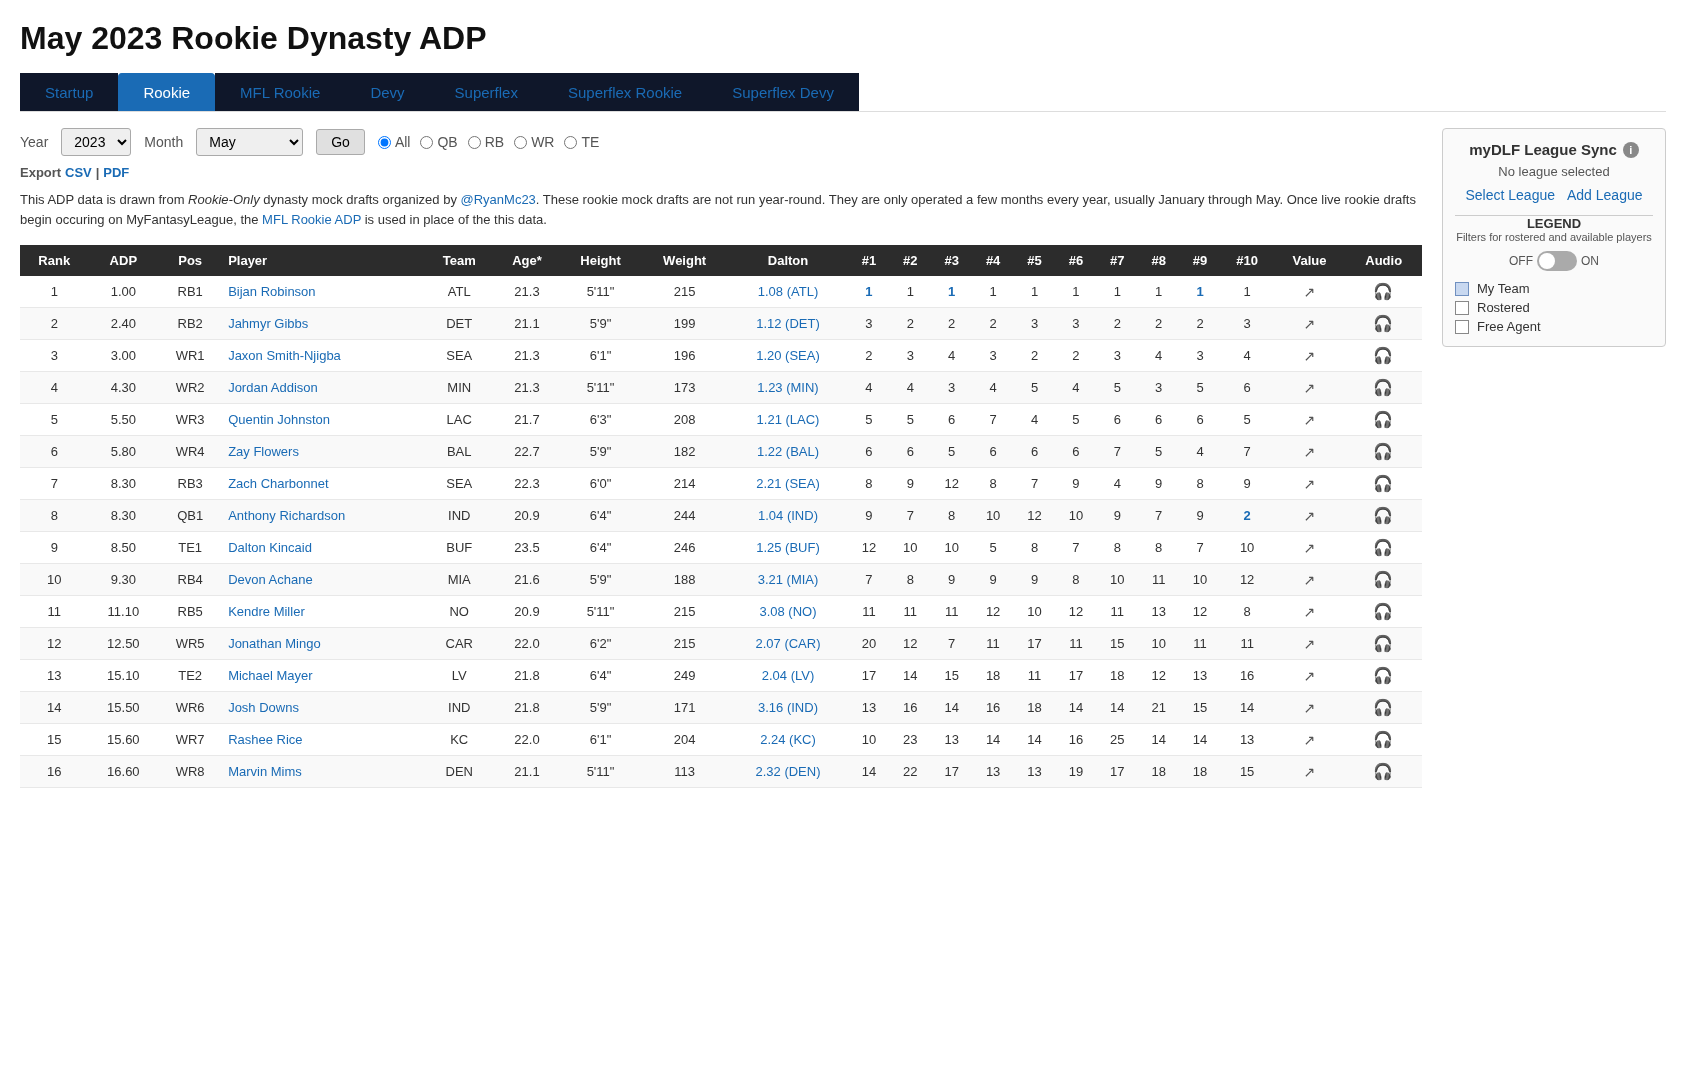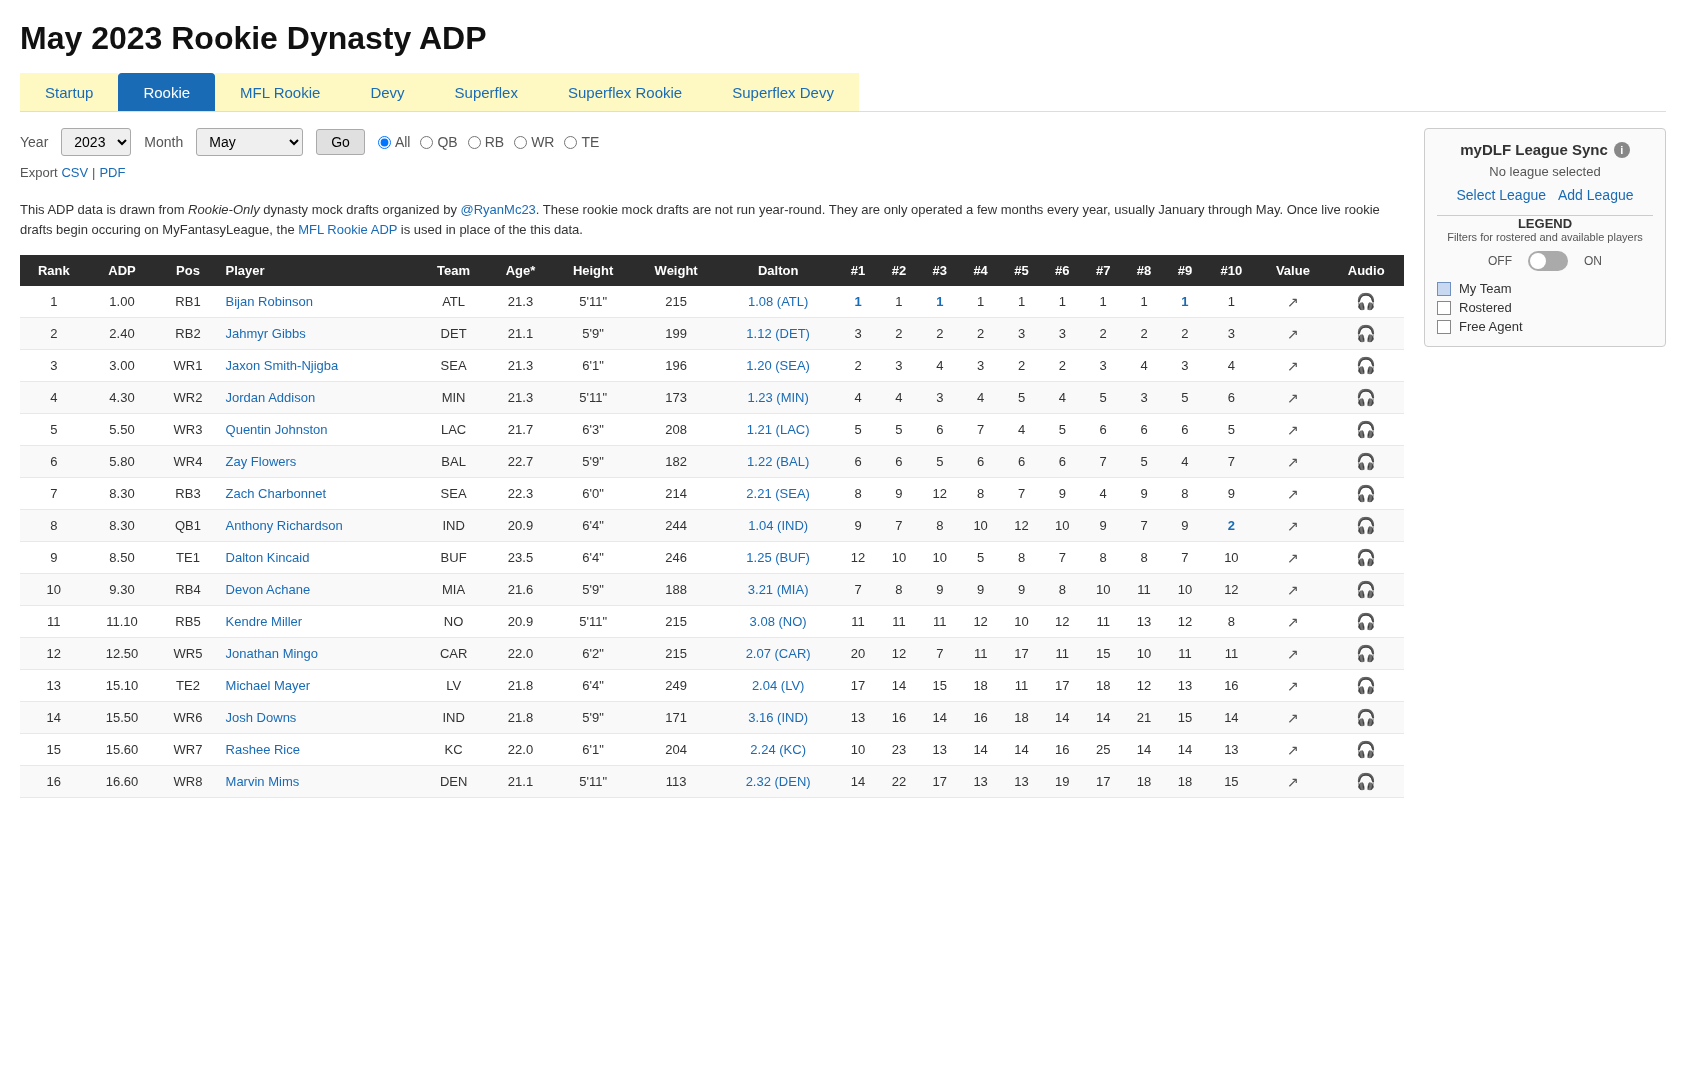--- a/index.html
+++ b/index.html
@@ -7,34 +7,34 @@
 
     h1 { font-size: 32px; font-weight: bold; margin-bottom: 16px; color: #111; }
 
     .tabs { display: flex; gap: 0; margin-bottom: 16px; border-bottom: 1px solid #ddd; }
     .tab {
       padding: 10px 24px;
       cursor: pointer;
       color: #1a6bb5;
       border: 1px solid transparent;
       border-bottom: none;
-      background: #fef9c3;
+      background: #0f172a;
       font-size: 15px;
     }
     .tab.active {
       background: #1a6bb5;
       color: #fff;
       border-color: #1a6bb5;
       border-radius: 4px 4px 0 0;
     }
 
     .main-layout { display: flex; gap: 20px; }
     .left-panel { flex: 1; }
     .right-panel {
-      width: 242px;
+      width: 224px;
       border: 1px solid #ccc;
       border-radius: 4px;
       padding: 12px;
       height: fit-content;
       background: #fafafa;
     }
 
     .controls { display: flex; align-items: center; gap: 13px; margin-bottom: 8px; flex-wrap: wrap; }
     .controls label { font-weight: normal; color: #555; }
     select { padding: 4px 8px; border: 1px solid #aaa; border-radius: 3px; font-size: 14px; }
@@ -42,41 +42,41 @@
       padding: 4px 14px;
       background: #e0e0e0;
       border: 1px solid #aaa;
       border-radius: 3px;
       cursor: pointer;
       font-size: 14px;
     }
     .radio-group { display: flex; align-items: center; gap: 10px; }
     .radio-group label { display: flex; align-items: center; gap: 4px; cursor: pointer; }
 
-    .export-links { margin-bottom: 20px; }
+    .export-links { margin-bottom: 10px; font-weight: bold; }
     .export-links a { color: #1a6bb5; text-decoration: none; font-size: 13px; }
     .export-links span { color: #555; font-size: 13px; }
 
     .info-text { font-size: 13px; color: #333; line-height: 1.5; }
     .info-text a { color: #1a6bb5; text-decoration: none; }
     .info-text em { font-style: italic; }
 
     .right-panel-title { text-align: center; font-weight: bold; font-size: 15px; margin-bottom: 6px; display: flex; align-items: center; justify-content: center; gap: 6px; }
     .info-icon {
       display: inline-flex; align-items: center; justify-content: center;
       width: 16px; height: 16px; border-radius: 50%;
       background: #888; color: #fff; font-size: 11px; font-weight: bold; cursor: pointer;
     }
     .no-league { text-align: center; color: #555; font-size: 13px; margin-bottom: 8px; }
     .league-links { display: flex; justify-content: center; gap: 12px; margin-bottom: 12px; }
     .league-links a { color: #1a6bb5; text-decoration: none; font-size: 14px; cursor: pointer; }
     .legend-section { border-top: 1px solid #ccc; }
     .legend-title { font-weight: bold; font-size: 13px; text-align: center; }
     .legend-subtitle { font-size: 11px; color: #555; text-align: center; margin-bottom: 8px; }
-    .legend-toggle { display: flex; align-items: center; justify-content: center; gap: 16px; margin-bottom: 10px; }
+    .legend-toggle { display: flex; align-items: center; justify-content: center; gap: 4px; margin-bottom: 10px; }
     .toggle-track {
       width: 40px; height: 20px; background: #aaa; border-radius: 10px; position: relative; cursor: pointer;
     }
     .toggle-knob {
       position: absolute; width: 16px; height: 16px; background: #fff;
       border-radius: 50%; top: 2px; left: 2px; transition: left 0.2s;
     }
     .toggle-label { font-size: 12px; color: #555; }
     .legend-items { display: flex; flex-direction: column; gap: 4px; }
     .legend-item { display: flex; align-items: center; gap: 8px; font-size: 13px; }

